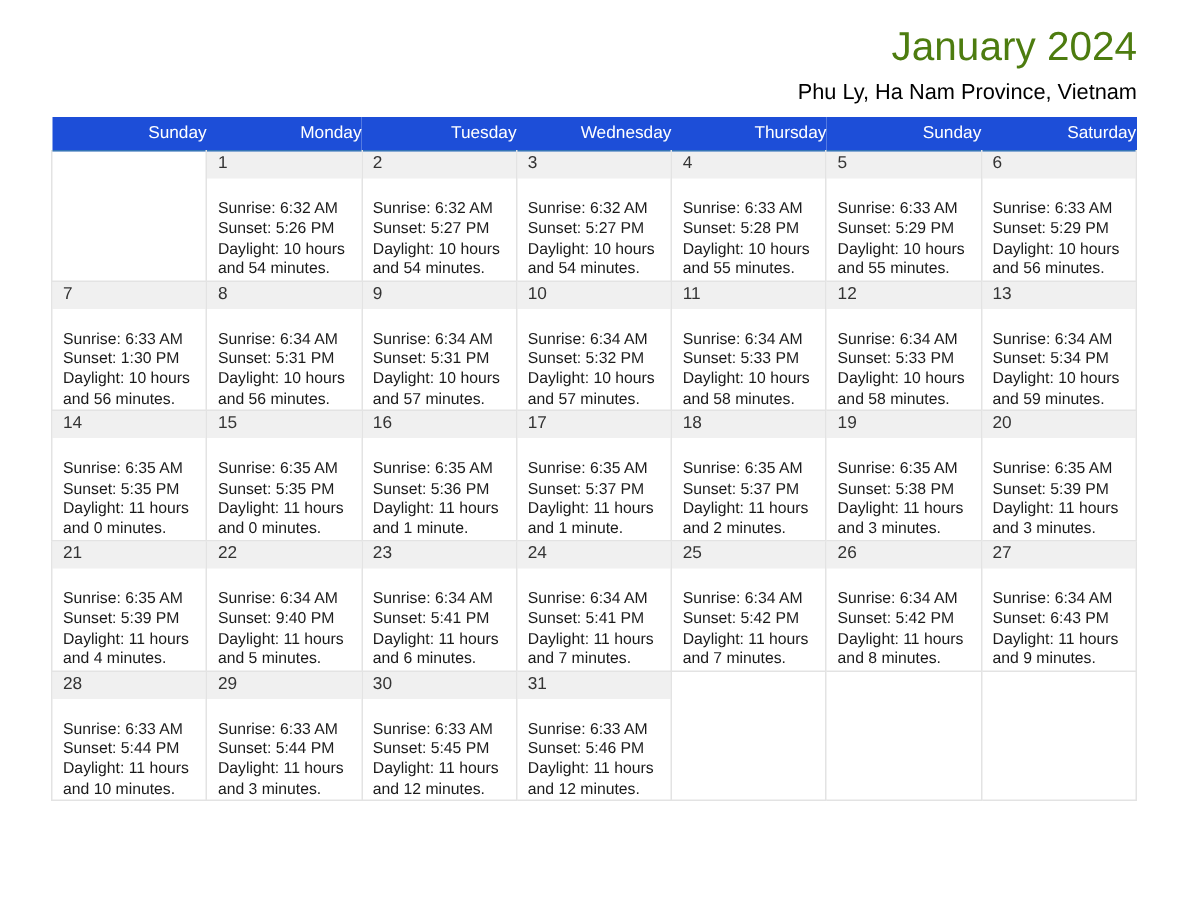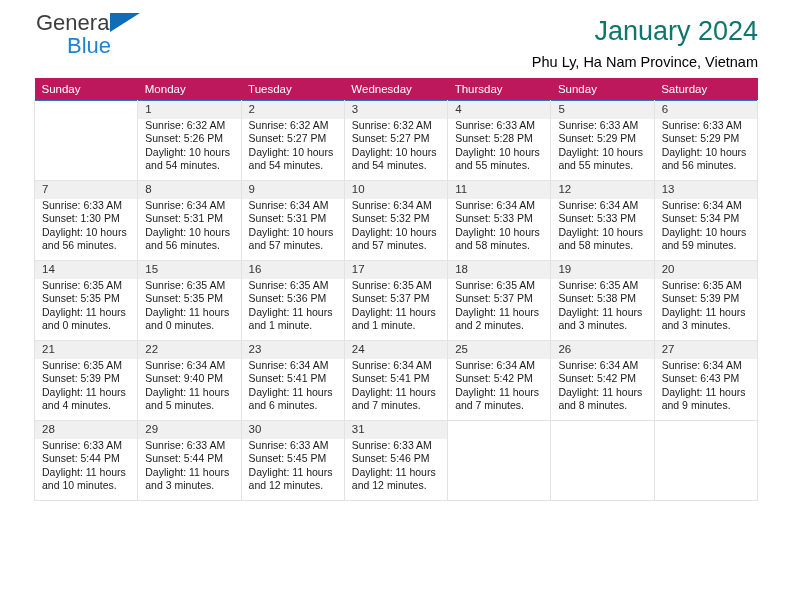--- a/index.html
+++ b/index.html
@@ -55,45 +55,45 @@
     font-size: 22px;
     color: #1f83d4;
     margin-top: 1px;
     margin-left: 31px;
   }
   .title {
     position: absolute;
     right: 0;
     top: 16px;
     font-size: 27px;
-    color: #0f766e;
+    color: #4d7c0f;
     white-space: nowrap;
   }
   .subtitle {
     position: absolute;
     right: 0;
     top: 54px;
     font-size: 14.5px;
     color: #000;
     white-space: nowrap;
     margin-left: 42px;
   }
 
   
   .calendar {
     width: 724px;
     border-collapse: collapse;
     table-layout: fixed;
   }
   .calendar th {
-    background: #be185d;
+    background: #1d4ed8;
     color: #ffffff;
     font-size: 11.5px;
     font-weight: normal;
-    text-align: left;
+    text-align: right;
     padding: 5px 0 5px 7px;
     height: 12px;
     border: none;
   }
   .calendar td {
     vertical-align: top;
     width: 103.4px;
     height: 79px;
     padding: 0;
     border-left: 1px solid #e3e3e3;
@@ -111,43 +111,36 @@
     font-size: 11.5px;
     color: #333333;
     padding: 3px 0 4px 7px;
     line-height: 11px;
   }
   .daynum.empty {
     background: #ffffff;
     color: transparent;
   }
   .info {
-    padding: 0 6px 0 7px;
+    padding: 14px 6px 0 7px;
     font-size: 10.5px;
     line-height: 13.4px;
     color: #1a1a1a;
   }
   .info div {
     white-space: nowrap;
   }
   td.blank .daynum { background: #ffffff; }
 </style>
 </head>
 <body>
 
 <div class="page">
 
   <div class="header">
-    <div class="brand">
-      <span class="brand-row1">
-        <span>General</span>
-        <span class="brand-tri"></span>
-      </span>
-      <span class="brand-row2">Blue</span>
-    </div>
     <div class="title">January 2024</div>
     <div class="subtitle">Phu Ly, Ha Nam Province, Vietnam</div>
   </div>
 
   <table class="calendar">
     <thead>
       <tr>
         <th>Sunday</th>
         <th>Monday</th>
         <th>Tuesday</th>

